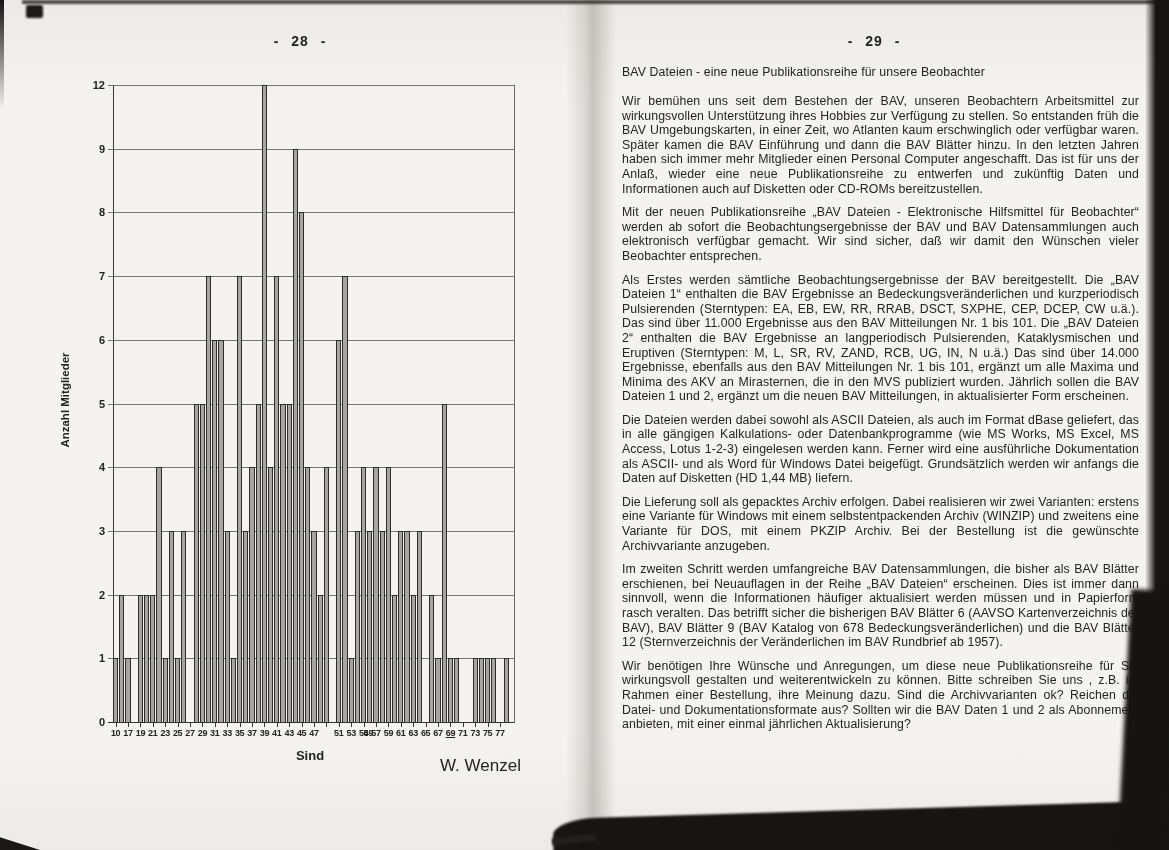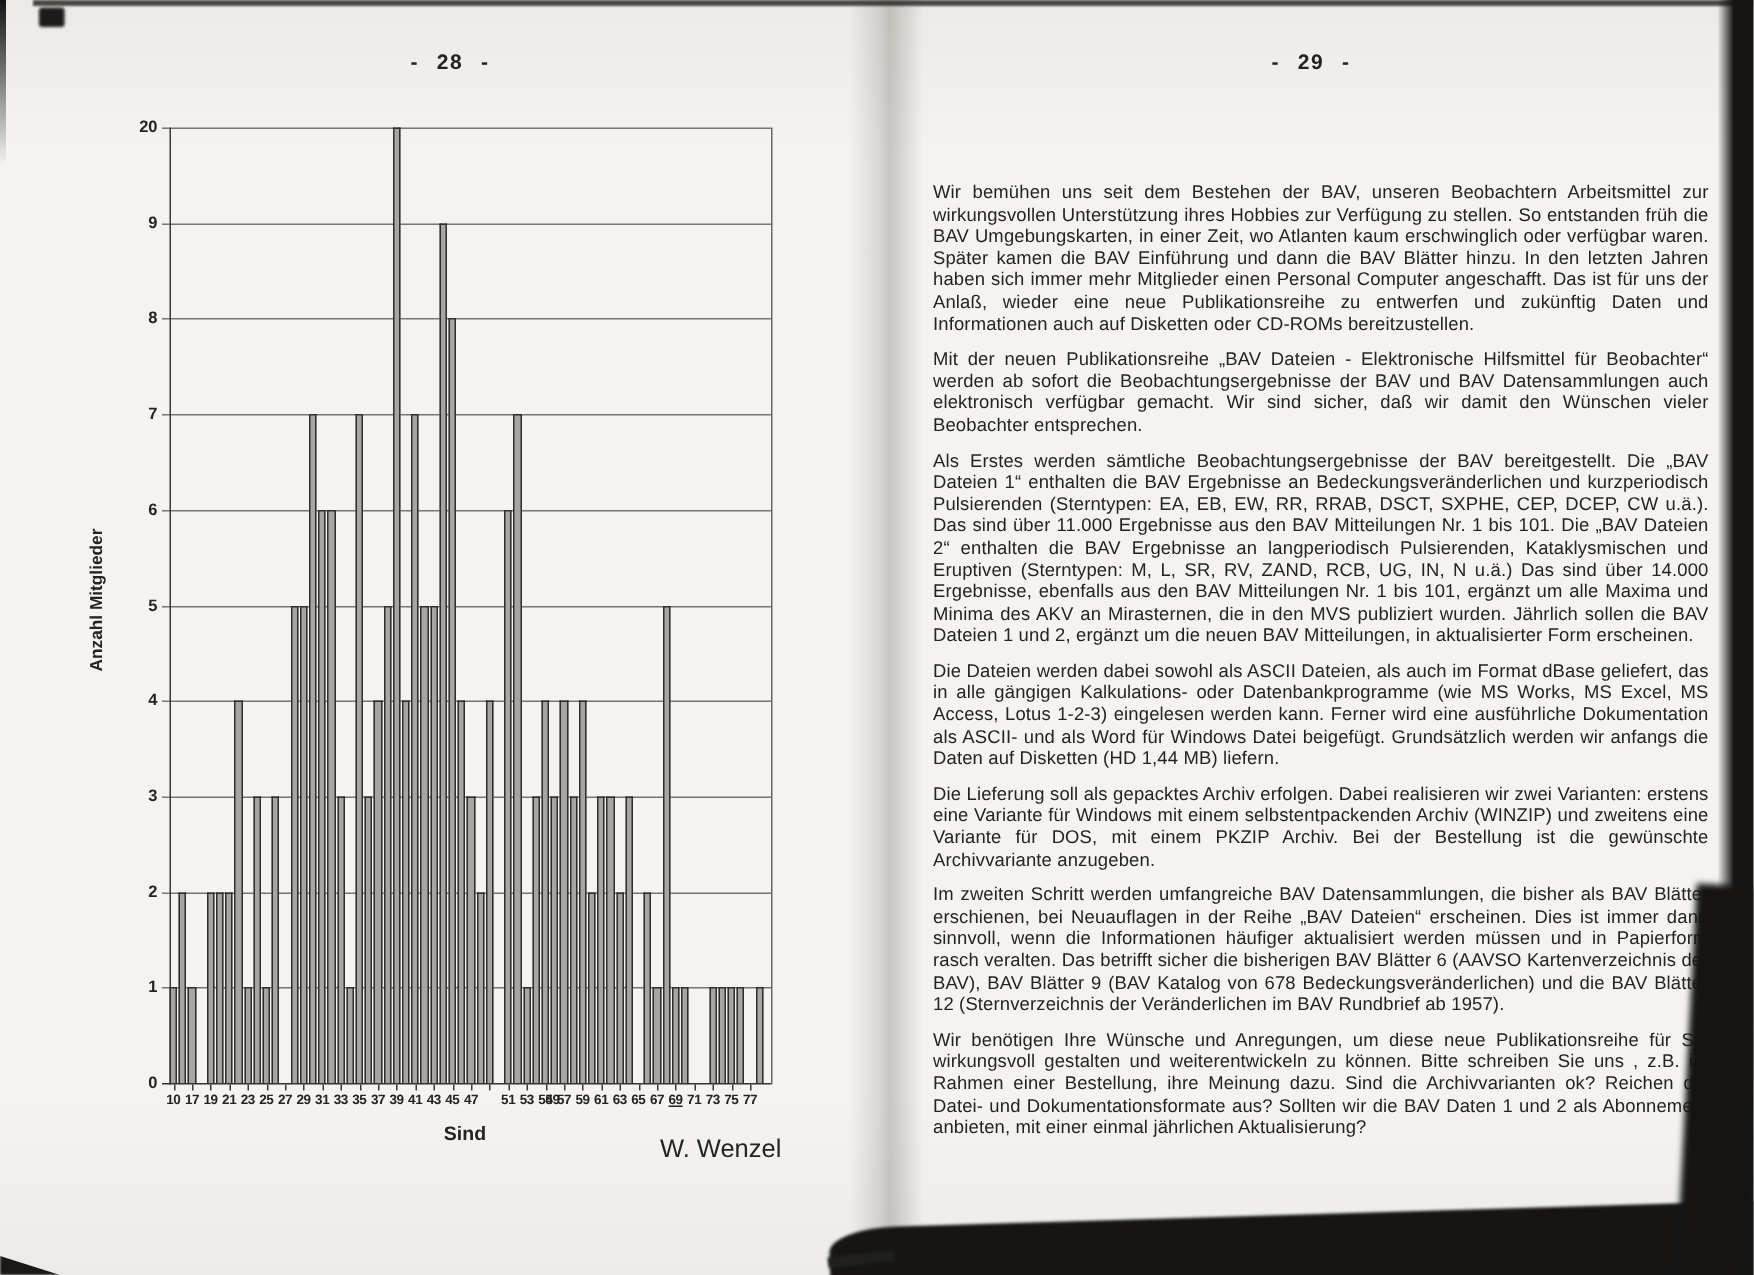--- a/index.html
+++ b/index.html
@@ -67,21 +67,21 @@
         <div class="ytick-label" style="left: 83px; top: 398.5px;">5</div>
         <div class="grid" style="left: 108px; top: 339.8px; width: 406px;"></div>
         <div class="ytick-label" style="left: 83px; top: 334.8px;">6</div>
         <div class="grid" style="left: 108px; top: 276.1px; width: 406px;"></div>
         <div class="ytick-label" style="left: 83px; top: 271.1px;">7</div>
         <div class="grid" style="left: 108px; top: 212.4px; width: 406px;"></div>
         <div class="ytick-label" style="left: 83px; top: 207.4px;">8</div>
         <div class="grid" style="left: 108px; top: 148.7px; width: 406px;"></div>
         <div class="ytick-label" style="left: 83px; top: 143.7px;">9</div>
         <div class="grid" style="left: 108px; top: 85px; width: 406px;"></div>
-        <div class="ytick-label" style="left: 83px; top: 80px;">20</div>
+        <div class="ytick-label" style="left: 83px; top: 80px;">12</div>
         <div class="vaxis" style="left: 113px; top: 85px; height: 638px;"></div>
         <div class="vaxis right" style="left: 514px; top: 85px; height: 638px;"></div>
         <div class="bar" title="15: 1" style="left: 113px; top: 658.3px; width: 5.2px; height: 63.7px;"></div>
         <div class="bar" title="16: 2" style="left: 119.2px; top: 594.6px; width: 5.2px; height: 127.4px;"></div>
         <div class="bar" title="17: 1" style="left: 125.4px; top: 658.3px; width: 5.2px; height: 63.7px;"></div>
         <div class="bar" title="19: 2" style="left: 137.8px; top: 594.6px; width: 5.2px; height: 127.4px;"></div>
         <div class="bar" title="20: 2" style="left: 144px; top: 594.6px; width: 5.2px; height: 127.4px;"></div>
         <div class="bar" title="21: 2" style="left: 150.2px; top: 594.6px; width: 5.2px; height: 127.4px;"></div>
         <div class="bar" title="22: 4" style="left: 156.4px; top: 467.2px; width: 5.2px; height: 254.8px;"></div>
         <div class="bar" title="23: 1" style="left: 162.6px; top: 658.3px; width: 5.2px; height: 63.7px;"></div>
@@ -203,22 +203,23 @@
     <div class="abs ylab" style="left:-5px;top:394px;">Anzahl Mitglieder</div>
 
     <div class="abs xlab" style="left:250px;top:748px;">Sind</div>
 
     <div class="abs credit" style="left:440px;top:756px;">W. Wenzel</div>
   </div>
 
   <div class="abs" style="left:585px;top:0;width:584px;height:850px;">
     <div class="abs pagenum" style="left:229px;top:33px;">- 29 -</div>
 
-
-    <div class="abs bodytext" id="paragraphs" style="left:37px;top:94px;margin-top:27px;">
+    <div class="abs doc-title" style="left:37px;top:65px;width:517px;">BAV Dateien - eine neue Publikationsreihe für unsere Beobachter</div>
+
+    <div class="abs bodytext" id="paragraphs" style="left:37px;top:94px;">
         <p>Wir bemühen uns seit dem Bestehen der BAV, unseren Beobachtern Arbeitsmittel zur wirkungsvollen Unterstützung ihres Hobbies zur Verfügung zu stellen. So entstanden früh die BAV Umgebungskarten, in einer Zeit, wo Atlanten kaum erschwinglich oder verfügbar waren. Später kamen die BAV Einführung und dann die BAV Blätter hinzu. In den letzten Jahren haben sich immer mehr Mitglieder einen Personal Computer angeschafft. Das ist für uns der Anlaß, wieder eine neue Publikationsreihe zu entwerfen und zukünftig Daten und Informationen auch auf Disketten oder CD-ROMs bereitzustellen.</p>
         <p>Mit der neuen Publikationsreihe „BAV Dateien - Elektronische Hilfsmittel für Beobachter“ werden ab sofort die Beobachtungsergebnisse der BAV und BAV Datensammlungen auch elektronisch verfügbar gemacht. Wir sind sicher, daß wir damit den Wünschen vieler Beobachter entsprechen.</p>
         <p>Als Erstes werden sämtliche Beobachtungsergebnisse der BAV bereitgestellt. Die „BAV Dateien 1“ enthalten die BAV Ergebnisse an Bedeckungsveränderlichen und kurzperiodisch Pulsierenden (Sterntypen: EA, EB, EW, RR, RRAB, DSCT, SXPHE, CEP, DCEP, CW u.ä.). Das sind über 11.000 Ergebnisse aus den BAV Mitteilungen Nr. 1 bis 101. Die „BAV Dateien 2“ enthalten die BAV Ergebnisse an langperiodisch Pulsierenden, Kataklysmischen und Eruptiven  (Sterntypen: M, L, SR, RV, ZAND, RCB, UG, IN, N u.ä.) Das sind über 14.000 Ergebnisse, ebenfalls aus den BAV Mitteilungen Nr. 1 bis 101, ergänzt um alle Maxima und Minima des AKV an Mirasternen, die in den MVS publiziert wurden. Jährlich sollen die BAV Dateien 1 und 2, ergänzt um die neuen BAV Mitteilungen, in aktualisierter Form erscheinen.</p>
         <p>Die Dateien werden dabei sowohl als ASCII Dateien, als auch im Format dBase geliefert, das in alle gängigen Kalkulations- oder Datenbankprogramme (wie MS Works, MS Excel, MS Access, Lotus 1-2-3) eingelesen werden kann. Ferner wird eine ausführliche Dokumentation als ASCII- und als Word für Windows Datei  beigefügt. Grundsätzlich werden wir anfangs die Daten auf Disketten (HD 1,44 MB) liefern.</p>
         <p>Die Lieferung soll als gepacktes Archiv erfolgen. Dabei realisieren wir zwei Varianten: erstens eine Variante für Windows mit einem selbstentpackenden Archiv (WINZIP) und zweitens eine Variante für DOS, mit einem PKZIP Archiv. Bei der Bestellung ist die gewünschte Archivvariante anzugeben.</p>
         <p>Im zweiten Schritt werden umfangreiche BAV Datensammlungen, die bisher als BAV Blätter erschienen, bei Neuauflagen in der Reihe „BAV Dateien“ erscheinen. Dies ist immer dann sinnvoll, wenn die Informationen häufiger aktualisiert werden müssen und in Papierform rasch veralten. Das betrifft sicher die bisherigen BAV Blätter 6 (AAVSO Kartenverzeichnis der BAV), BAV Blätter 9 (BAV Katalog von 678 Bedeckungsveränderlichen) und die BAV Blätter 12 (Sternverzeichnis der Veränderlichen im BAV Rundbrief ab 1957).</p>
         <p>Wir benötigen Ihre Wünsche und Anregungen, um diese neue Publikationsreihe  für Sie wirkungsvoll gestalten und weiterentwickeln zu können. Bitte schreiben Sie uns , z.B. im Rahmen einer Bestellung, ihre Meinung dazu. Sind die Archivvarianten ok? Reichen die Datei- und Dokumentationsformate aus? Sollten wir die BAV Daten 1 und 2 als Abonnement anbieten, mit einer einmal jährlichen Aktualisierung?</p>
       </div>
   </div>
 

